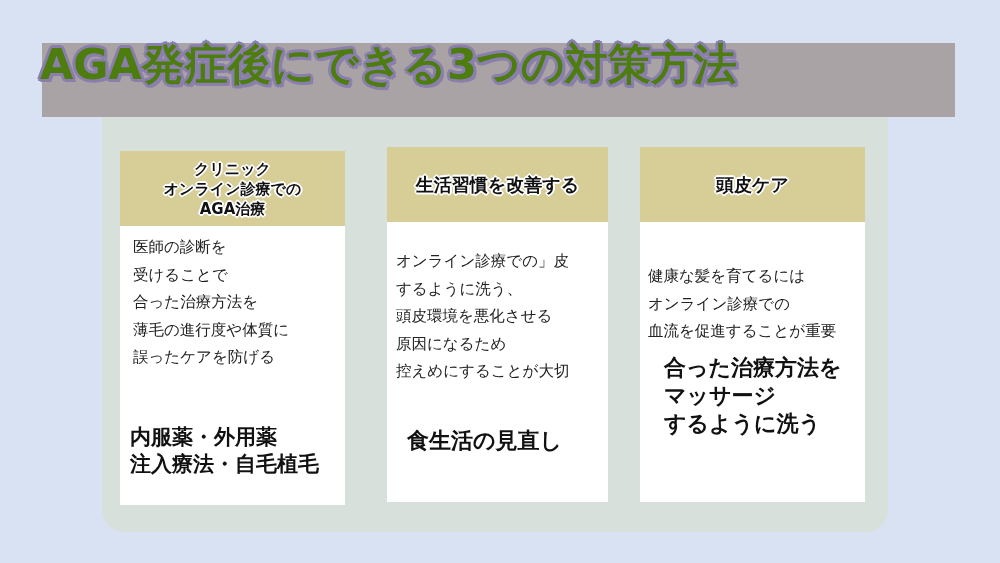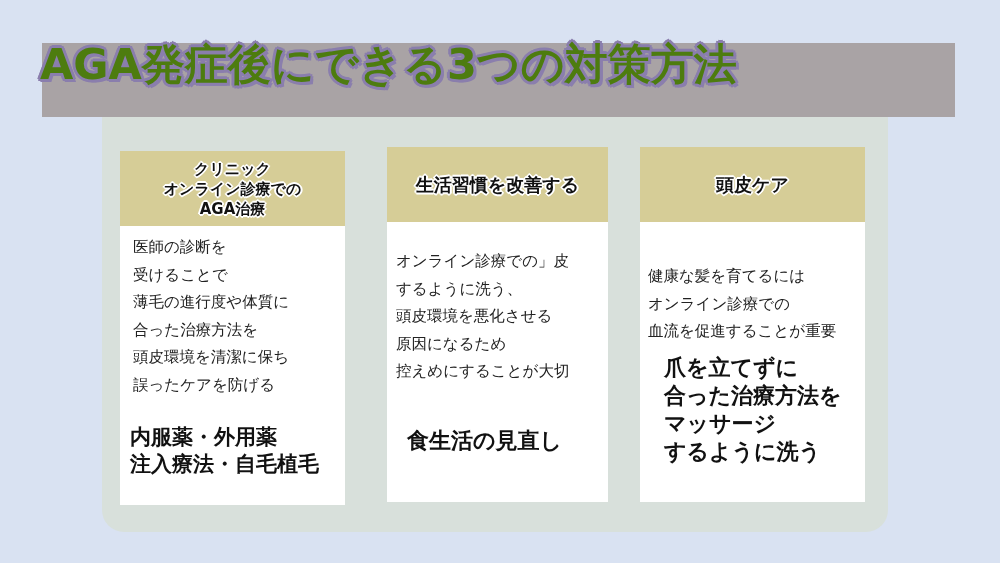--- a/index.html
+++ b/index.html
@@ -56,23 +56,22 @@
     <div>
       <span class="line">クリニック</span>
       <span class="line">オンライン診療での</span>
       <span class="line">AGA治療</span>
     </div>
   </div>
   <div class="card-body" style="top:75px;">
     <div class="desc" style="left:13px; top:8px;">
       <span class="line">医師の診断を</span>
       <span class="line">受けることで</span>
+      <span class="line">合った治療方法を</span>
       <span class="line">薄毛の進行度や体質に</span>
-      <span class="line">合った治療方法を</span>
-      <span class="line">頭皮環境を清潔に保ち</span>
       <span class="line">誤ったケアを防げる</span>
     </div>
     <div class="emph" style="left:10px; top:198px; font-size:21px;">
       <span class="line">内服薬・外用薬</span>
       <span class="line">注入療法・自毛植毛</span>
     </div>
   </div>
 </div>
 
 <div class="card" style="left:387px; top:147px; width:221px; height:355px;">
@@ -97,19 +96,18 @@
   <div class="card-head" style="height:75px; font-size:18px;">
     <span>頭皮ケア</span>
   </div>
   <div class="card-body" style="top:75px;">
     <div class="desc" style="left:8px; top:24px;margin-top:17px;">
       <span class="line">健康な髪を育てるには</span>
       <span class="line">オンライン診療での</span>
       <span class="line">血流を促進することが重要</span>
     </div>
     <div class="emph" style="left:24px; top:132px; line-height:28px;">
-      <span class="line">爪を立てずに</span>
       <span class="line">合った治療方法を</span>
       <span class="line">マッサージ</span>
       <span class="line">するように洗う</span>
     </div>
   </div>
 </div>
 
 </body></html>

